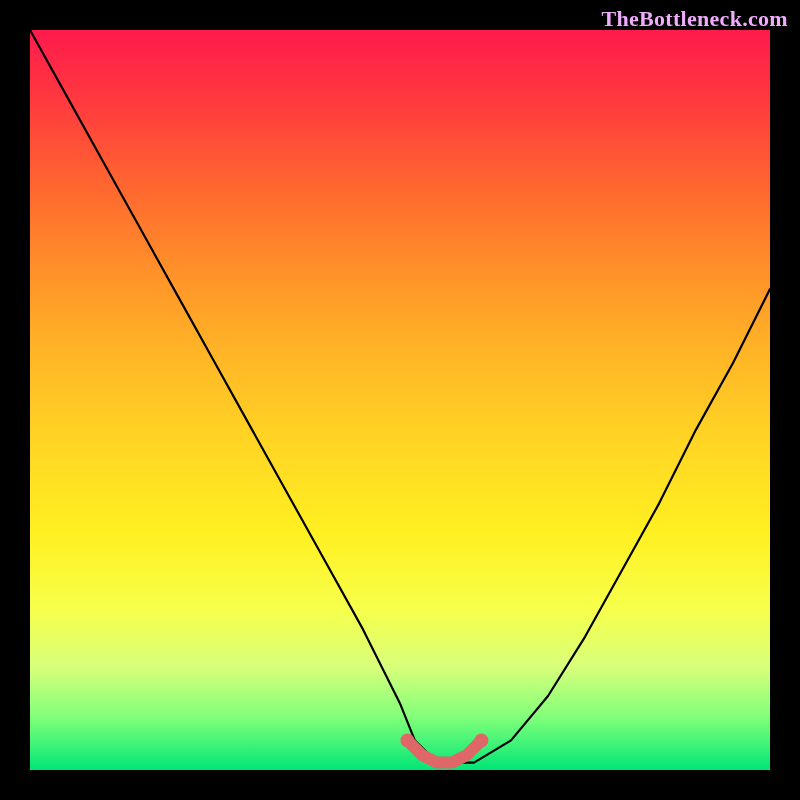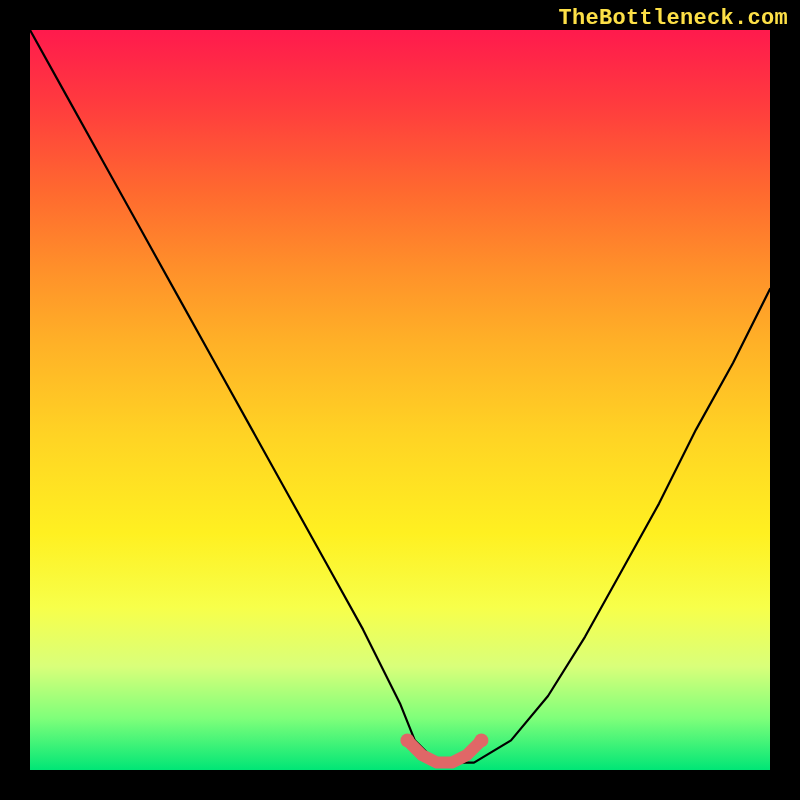--- a/index.html
+++ b/index.html
@@ -34,24 +34,24 @@
       #fff021 68%,
       #f7ff4a 78%,
       #d9ff7a 86%,
       #7fff7a 93%,
       #00e676 100%);
   }
   .attribution {
     position: absolute;
     top: 6px;
     right: 12px;
-    font-family: Liberation Mono, monospace;
+    font-family: Liberation Serif, serif;
     font-size: 22px;
     font-weight: 600;
-    color: #fde047;
+    color: #f0abfc;
     letter-spacing: 0.3px;
   }
   svg.curve {
     position: absolute;
     left: 0;
     top: 0;
     width: 740px;
     height: 740px;
   }
 </style>

